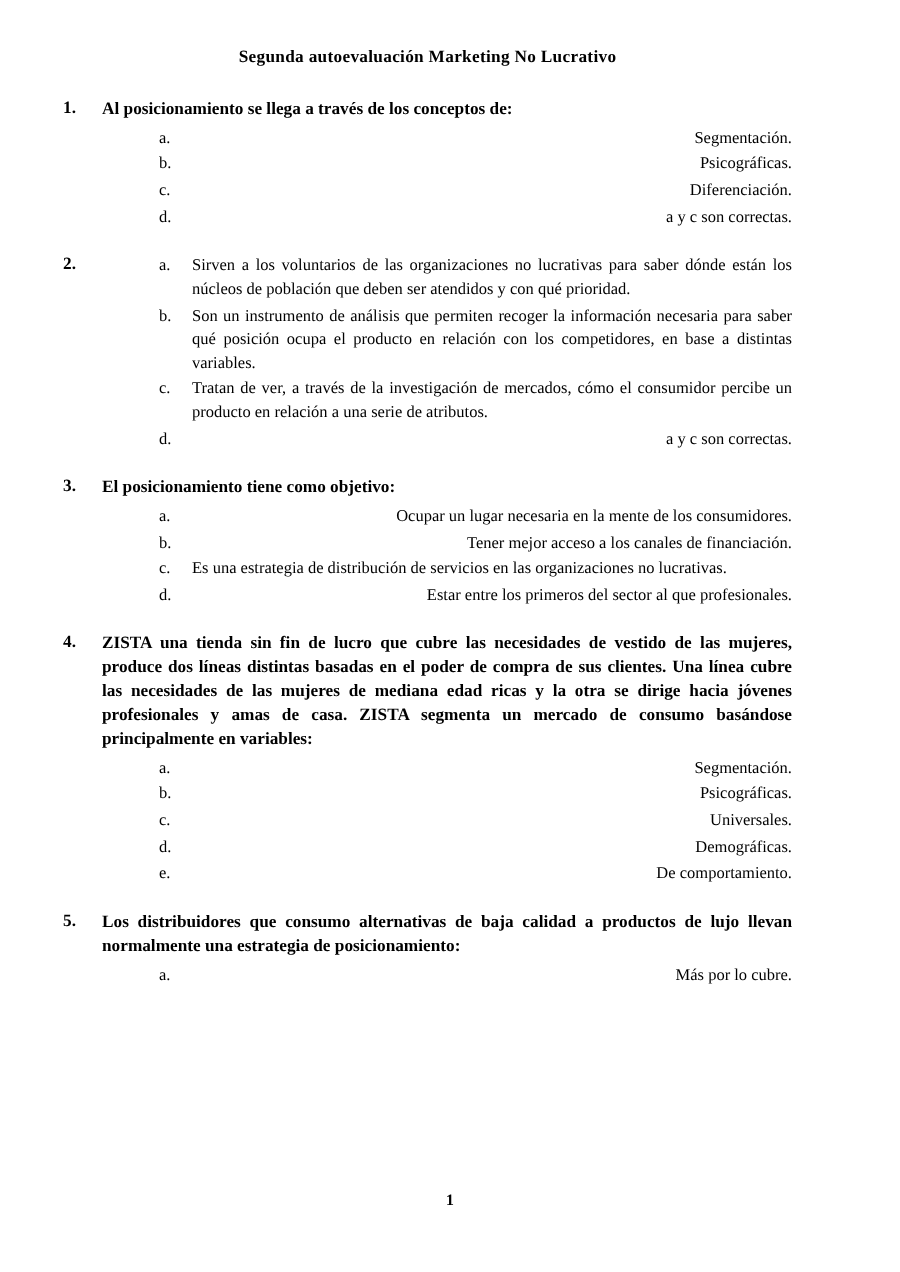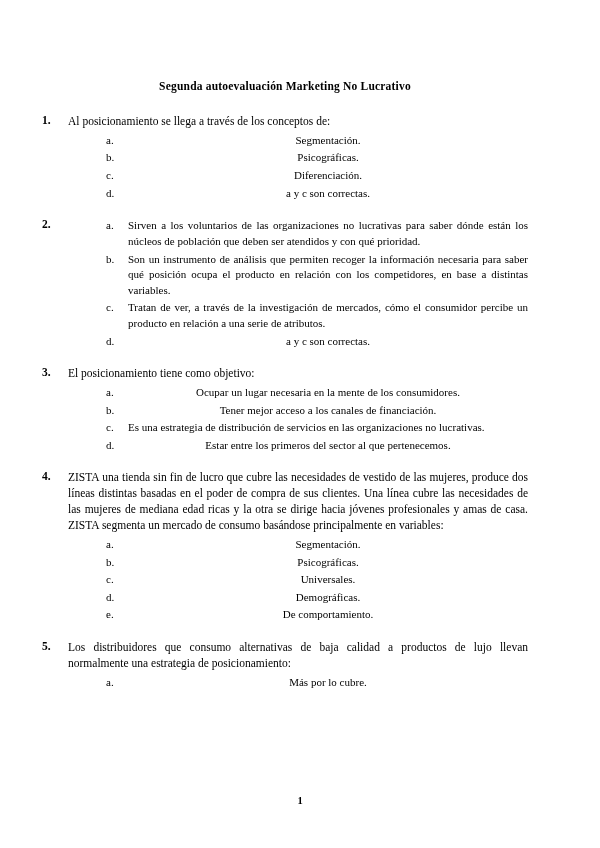--- a/index.html
+++ b/index.html
@@ -12,21 +12,21 @@
     height: 848px;
     font-family: "Liberation Serif", serif;
     color: #000000;
     position: relative;
     overflow: hidden;
   }
   .page {
     width: 580px;
     height: 848px;
     box-sizing: border-box;
-    padding: 80px 52px 30px 42px;
+    padding: 32px 52px 30px 42px;
     position: relative;
   }
   .doc-title {
     text-align: center;
     font-weight: bold;
     font-size: 11.5px;
     letter-spacing: 0.2px;
     margin: 0 0 22px 0;
   }
   ol.questions {
@@ -41,21 +41,21 @@
   }
   li.question > .q-num {
     position: absolute;
     left: 0;
     top: 0;
     font-weight: bold;
     font-size: 11.5px;
     width: 20px;
   }
   .q-text {
-    font-weight: normal;
+    font-weight: bold;
     font-size: 11.5px;
     line-height: 1.38;
     display: block;
     margin-bottom: 3px;
   }
   .q-text.justified {
     text-align: justify;
     text-justify: inter-word;
   }
   ol.options {
@@ -75,21 +75,21 @@
     left: 0;
     top: 0;
     width: 16px;
   }
   li.option .o-text {
     display: block;
     text-align: justify;
     text-justify: inter-word;
   }
   li.option .o-text.nojust {
-    text-align: center;
+    text-align: right;
   }
   .page-number {
     position: absolute;
     bottom: 42px;
     left: 0;
     width: 600px;
     text-align: center;
     font-size: 10.5px;
     font-weight: bold;
   }
@@ -157,21 +157,21 @@
         <li class="option">
           <span class="o-letter">b.</span>
           <span class="o-text nojust">Tener mejor acceso a los canales de financiación.</span>
         </li>
         <li class="option">
           <span class="o-letter">c.</span>
           <span class="o-text">Es una estrategia de distribución de servicios en las organizaciones no lucrativas.</span>
         </li>
         <li class="option">
           <span class="o-letter">d.</span>
-          <span class="o-text nojust">Estar entre los primeros del sector al que pertenecemos.</span>
+          <span class="o-text nojust">Estar entre los primeros del sector al que profesionales.</span>
         </li>
       </ol>
     </li>
 
     <li class="question">
       <span class="q-num">4.</span>
       <span class="q-text justified">ZISTA una tienda sin fin de lucro que cubre las necesidades de vestido de las mujeres, produce dos líneas distintas basadas en el poder de compra de sus clientes. Una línea cubre las necesidades de las mujeres de mediana edad ricas y la otra se dirige hacia jóvenes profesionales y amas de casa. ZISTA segmenta un mercado de consumo basándose principalmente en variables:</span>
       <ol class="options">
         <li class="option">
           <span class="o-letter">a.</span>

